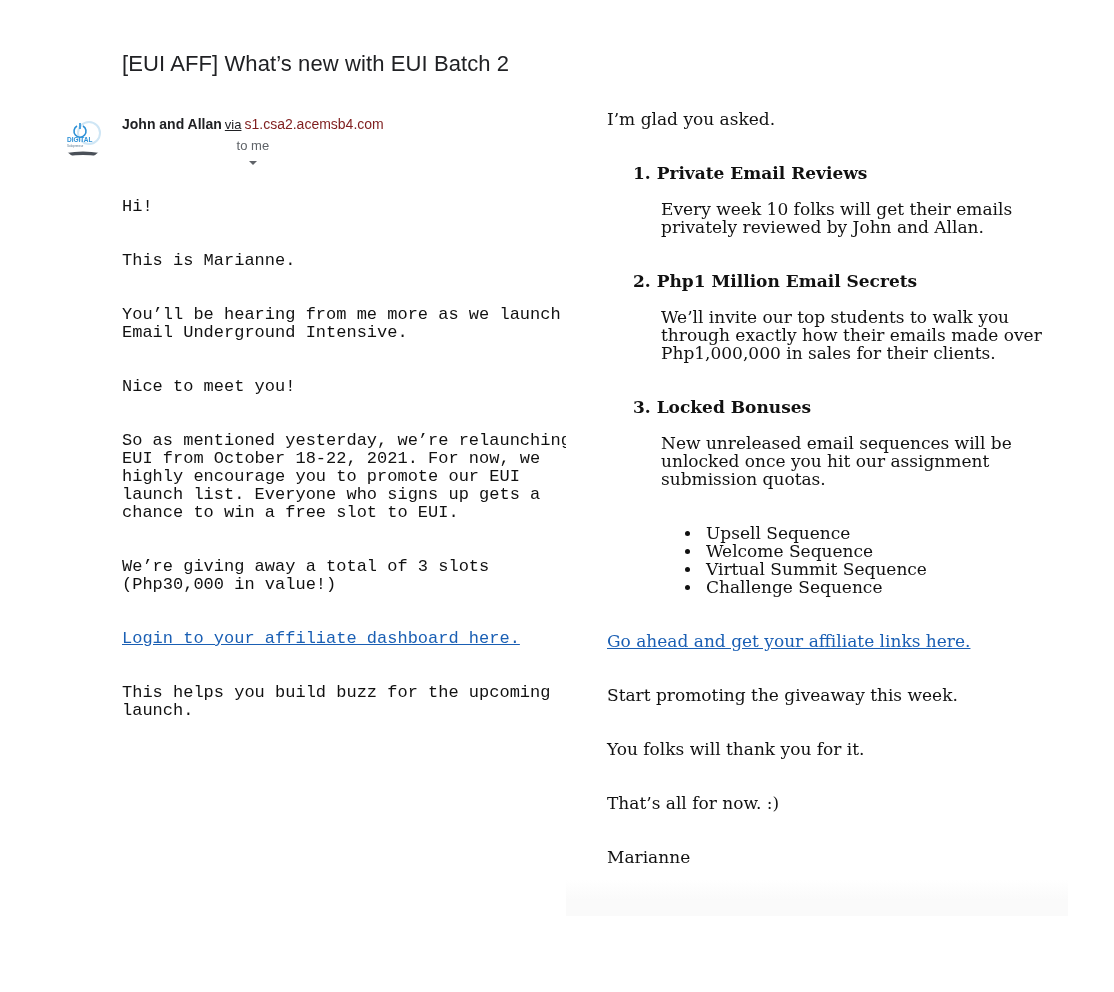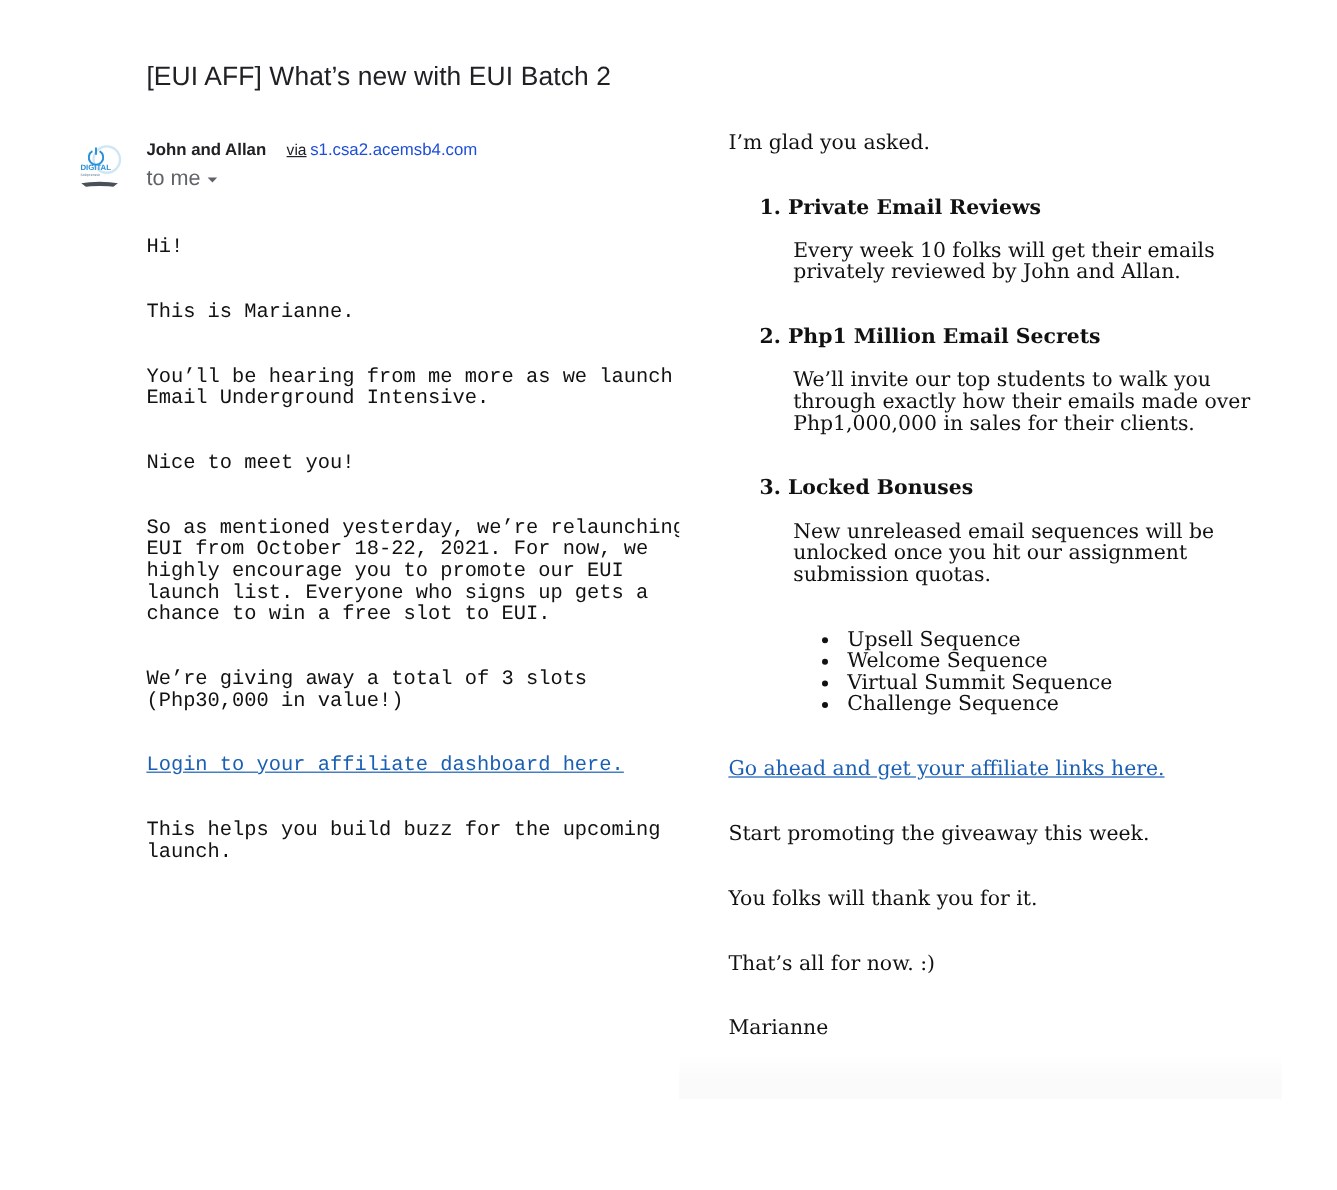--- a/index.html
+++ b/index.html
@@ -14,23 +14,23 @@
 
     .avatar {
       position: absolute; left: 62px; top: 117px; width: 42px; height: 42px;
       border-radius: 50%; overflow: hidden; background: #ffffff;
     }
     .avatar svg { display: block; }
 
     .sender-block { position: absolute; left: 122px; top: 115px; font-family: "Liberation Sans", sans-serif; }
     .sender-line { font-size: 14px; line-height: 18px; white-space: nowrap; }
     .sender-name { font-weight: 700; color: #202124; }
-    .via { color: #202124; text-decoration: underline; font-size: 13px; margin-left: 17px; }
-    .sender-domain { color: #1d4ed8; font-size: 14px; margin-left: 3px; }
-    .to-line { margin-top: 4px; font-size: 18px; color: #5f6368; display: flex; align-items: center; gap: 6px; }
+    .via { color: #202124; text-decoration: underline; font-size: 13px; margin-left: 3px; }
+    .sender-domain { color: #7f1d1d; font-size: 14px; margin-left: 3px; }
+    .to-line { margin-top: 4px; font-size: 13px; color: #5f6368; display: flex; align-items: center; gap: 6px; flex-direction: column; }
     .caret { width: 0; height: 0; border-left: 4px solid transparent; border-right: 4px solid transparent; border-top: 4px solid #5f6368; margin-top: 2px; cursor: pointer; }
 
     .body-text {
       font-family: "DejaVu Serif", "Liberation Serif", serif;
       font-size: 17px; line-height: 18px; color: #111111;
     }
     .col-left { position: absolute; left: 122px; top: 198px; width: 450px; font-family: Liberation Mono, monospace; }
     .col-right {
       position: absolute; left: 566px; top: 110px; width: 502px; height: 806px;
       padding-left: 41px; padding-right: 8px;

